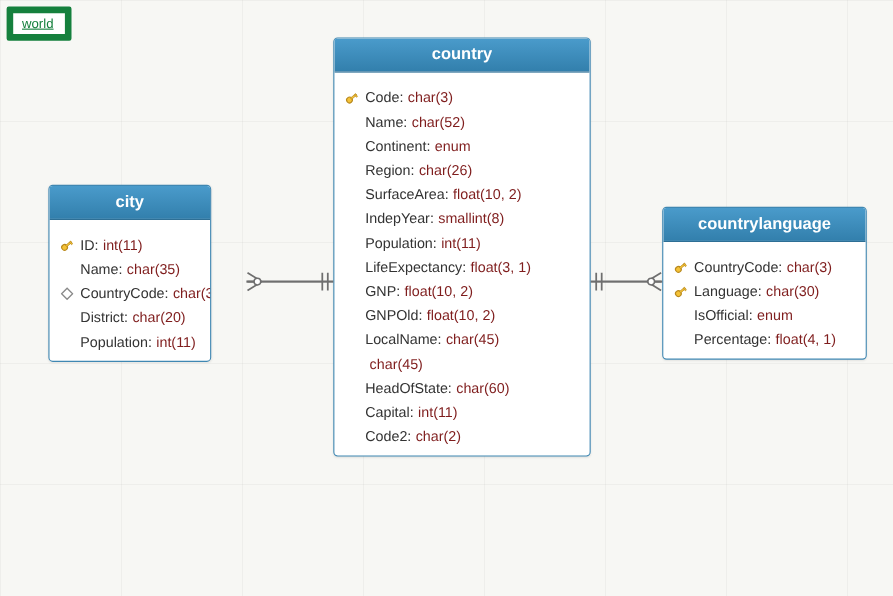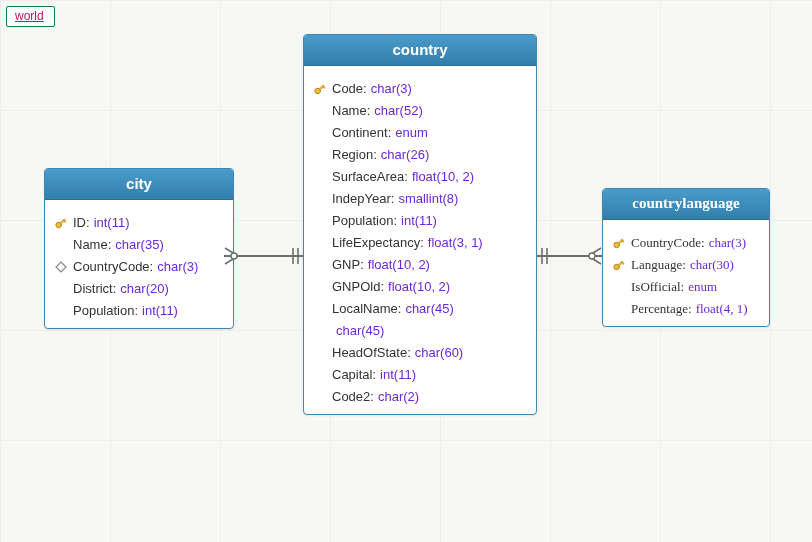--- a/index.html
+++ b/index.html
@@ -15,24 +15,24 @@
       #f7f7f4;
     position: relative;
     overflow: hidden;
   }
   .canvas { position: absolute; inset: 0; }
 
   .tab {
     position: absolute;
     top: 6px; left: 6px;
     background: #fff;
-    border: 1px solid #15803d;
+    border: 6px solid #15803d;
     padding: 2px 10px 3px 8px;
     font-size: 12px;
-    color: #be185d;
+    color: #15803d;
     border-radius: 2px;
     text-decoration: underline;
   }
 
   .entity {
     position: absolute;
     background: #ffffff;
     border: 1px solid #3f87b2;
     border-radius: 4px;
     box-shadow: 0 1px 2px rgba(0,0,0,0.08);
@@ -57,38 +57,38 @@
   }
   .ico {
     width: 16px; height: 16px;
     flex: 0 0 16px;
     display: inline-flex;
     align-items: center; justify-content: center;
     margin-right: 4px;
   }
   .ico svg { display: block; }
   .colname { color: #333; }
-  .coltype { color: #6d28d9; margin-left: 4px; }
+  .coltype { color: #7f1d1d; margin-left: 4px; }
 
   
   .conn { position: absolute; height: 2px; background: #6f6f6f; }
   .crow, .bar {
     position: absolute; color: #6f6f6f;
   }
   .crow svg, .bar svg { display: block; }
 </style>
 </head>
 <body>
 <div class="canvas">
 
 <div class="tab">
   <span>world</span>
 </div>
 
-<div class="entity" style="left:44px; top:168px; width:190px;">
+<div class="entity" style="left:44px; top:168px; width:148px;">
   <div class="hdr">
     <span>city</span>
   </div>
   <div class="rows">
         <div class="row">
           <span class="ico">
             <svg width="14" height="14" viewBox="0 0 14 14">
               <g transform="rotate(-40 7 7)">
                 <circle cx="4" cy="7" r="2.6" fill="#f5c237" stroke="#b8891e" stroke-width="1"></circle>
                 <rect x="6" y="6.2" width="6" height="1.6" fill="#f5c237" stroke="#b8891e" stroke-width="0.6"></rect>
@@ -209,21 +209,21 @@
           <span class="coltype">int(11)</span>
         </div>
         <div class="row">
           <span class="ico"></span>
           <span class="colname">Code2:</span>
           <span class="coltype">char(2)</span>
         </div>
       </div>
 </div>
 
-<div class="entity" style="left:602px; top:188px; width:168px;font-family:Liberation Serif, serif;">
+<div class="entity" style="left:602px; top:188px; width:186px;">
   <div class="hdr">
     <span>countrylanguage</span>
   </div>
   <div class="rows">
         <div class="row">
           <span class="ico">
             <svg width="14" height="14" viewBox="0 0 14 14">
               <g transform="rotate(-40 7 7)">
                 <circle cx="4" cy="7" r="2.6" fill="#f5c237" stroke="#b8891e" stroke-width="1"></circle>
                 <rect x="6" y="6.2" width="6" height="1.6" fill="#f5c237" stroke="#b8891e" stroke-width="0.6"></rect>

